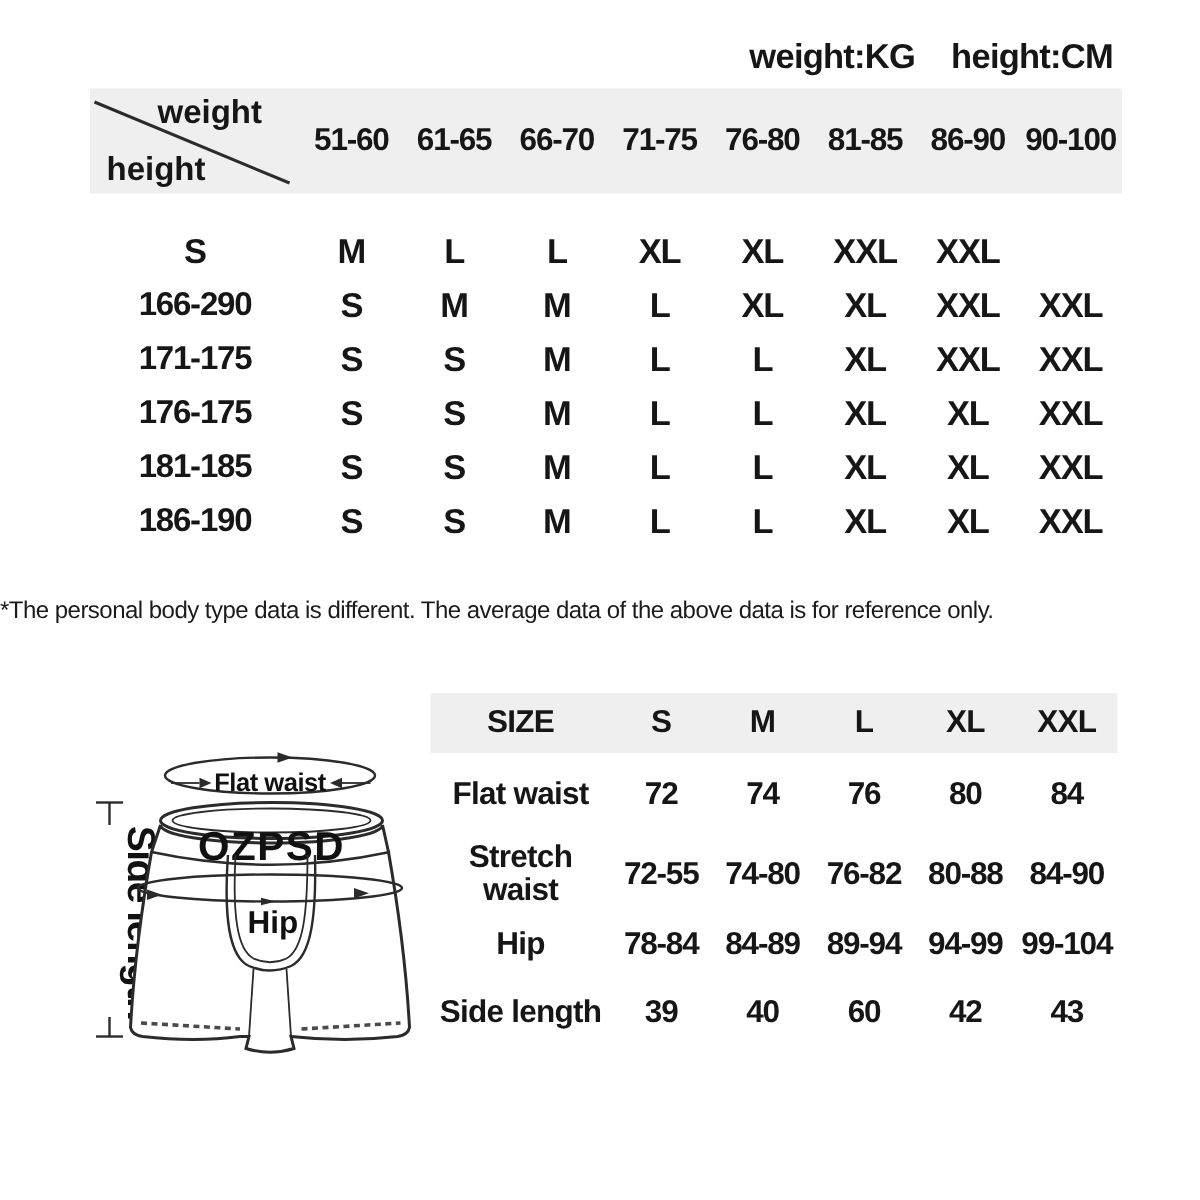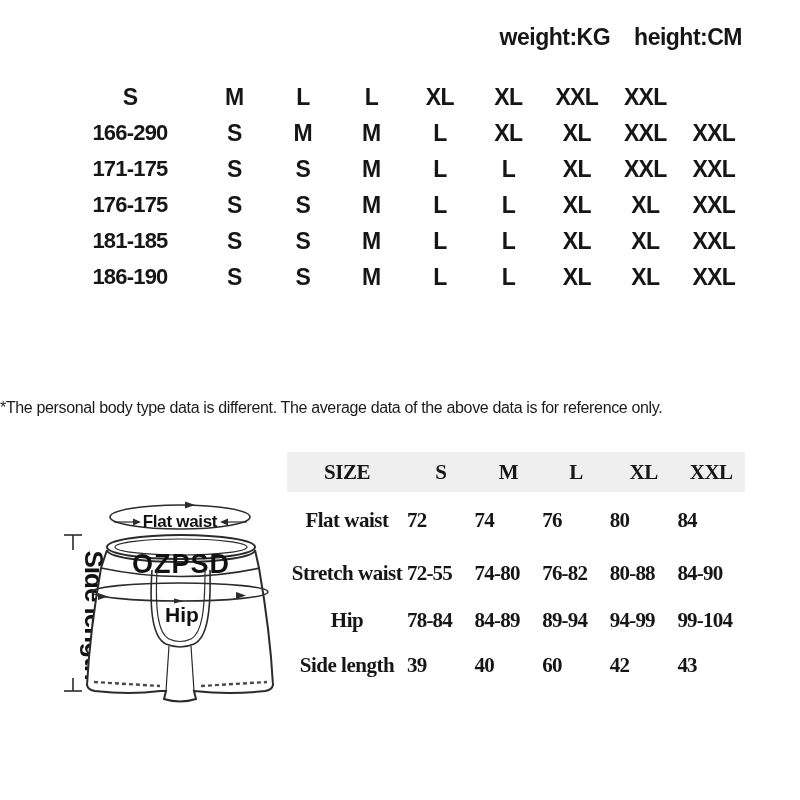--- a/index.html
+++ b/index.html
@@ -37,41 +37,59 @@
   .diagram .thin{stroke:#2b2b2b;stroke-width:1.2;fill:none;}
   .diagram .dash{stroke:#4a4a4a;stroke-width:2.4;fill:none;stroke-dasharray:4 3;}
   .diagram .arrow{fill:#2b2b2b;stroke:none;}
   .diagram text{fill:#111;font-family:"Liberation Sans",sans-serif;}
   .lbl-small{font-size:17px;font-weight:600;letter-spacing:-0.3px;}
   .lbl-hip{font-size:21px;font-weight:600;}
   .lbl-side{font-size:26px;font-weight:700;letter-spacing:-1px;}
   .lbl-brand{font-size:27px;font-weight:900;letter-spacing:1px;}
 
   
-  .t2{position:absolute;left:287px;top:452px;width:458px;font-family:Liberation Serif, serif;}
+  .t2{position:absolute;left:287px;top:462px;width:458px;}
   .t2-head{height:40px;background:#efefef;display:grid;
            grid-template-columns:120px repeat(5,1fr);align-items:center;}
   .t2-colhead{text-align:center;font-size:21px;font-weight:600;letter-spacing:-0.5px;}
   .t2-row{display:grid;grid-template-columns:120px repeat(5,1fr);align-items:center;}
   .t2-row.r0{height:56px}.t2-row.r1{height:50px}.t2-row.r2{height:44px}.t2-row.r3{height:46px}
   .t2-label{text-align:center;font-size:21px;font-weight:700;max-width:112px;
             margin:0 auto;line-height:1.05;letter-spacing:-0.5px;}
-  .t2-val{text-align:left;font-size:21px;font-weight:600;letter-spacing:-0.8px;}
+  .t2-val{text-align:center;font-size:21px;font-weight:600;letter-spacing:-0.8px;}
 </style>
 </head>
 <body>
 
 <div class="page">
 
   <div class="units">
     <span>weight:KG</span>
     <span>height:CM</span>
   </div>
 
   <div class="t1">
+    <div class="t1-head">
+      <div class="t1-corner">
+        <svg viewBox="0 0 140 70" preserveAspectRatio="none">
+          <line x1="3" y1="9" x2="133" y2="63" stroke="#2b2b2b" stroke-width="2"></line>
+        </svg>
+        <span class="corner-weight">weight</span>
+        <span class="corner-height">height</span>
+      </div>
+
+    <div class="t1-colhead">51-60</div>
+        <div class="t1-colhead">61-65</div>
+        <div class="t1-colhead">66-70</div>
+        <div class="t1-colhead">71-75</div>
+        <div class="t1-colhead">76-80</div>
+        <div class="t1-colhead">81-85</div>
+        <div class="t1-colhead">86-90</div>
+        <div class="t1-colhead">90-100</div>
+      </div>
     <div class="t1-rows">
         <div class="t1-row">
           <div class="cell scell">S</div>
           <div class="cell scell">M</div>
           <div class="cell scell">L</div>
           <div class="cell scell">L</div>
           <div class="cell scell">XL</div>
           <div class="cell scell">XL</div>
           <div class="cell scell">XXL</div>
           <div class="cell scell">XXL</div>

